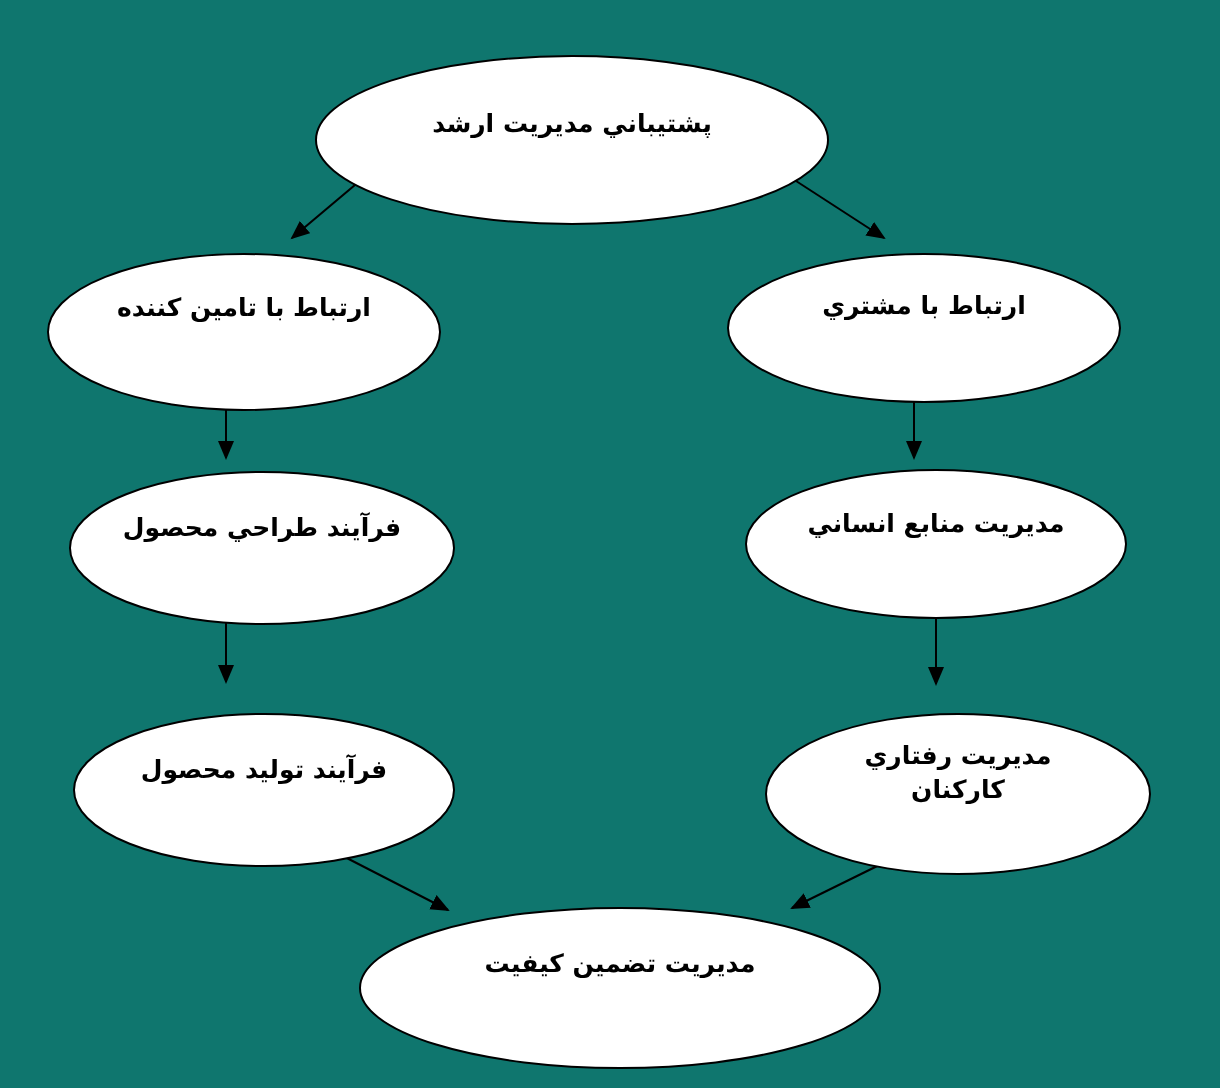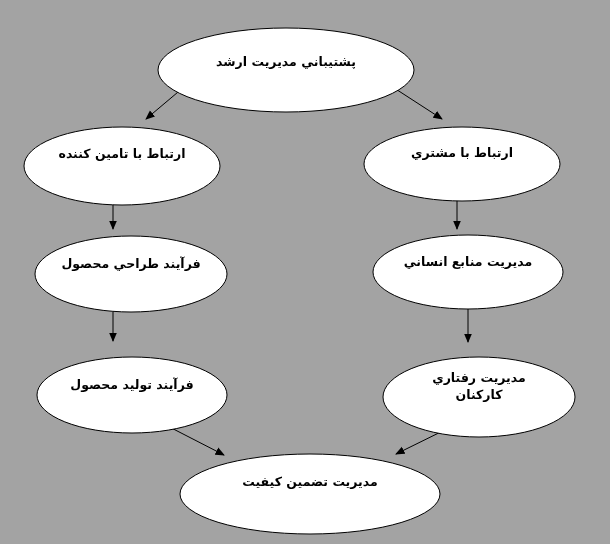--- a/index.html
+++ b/index.html
@@ -4,21 +4,21 @@
 <style>
   html, body {
     margin: 0;
     padding: 0;
     background: #ffffff;
   }
   #canvas {
     position: relative;
     width: 610px;
     height: 544px;
-    background: #a3a3a3;
+    background: #0f766e;
     overflow: hidden;
   }
   svg {
     display: block;
   }
   .node-ellipse {
     fill: #ffffff;
     stroke: #000000;
     stroke-width: 1;
   }

